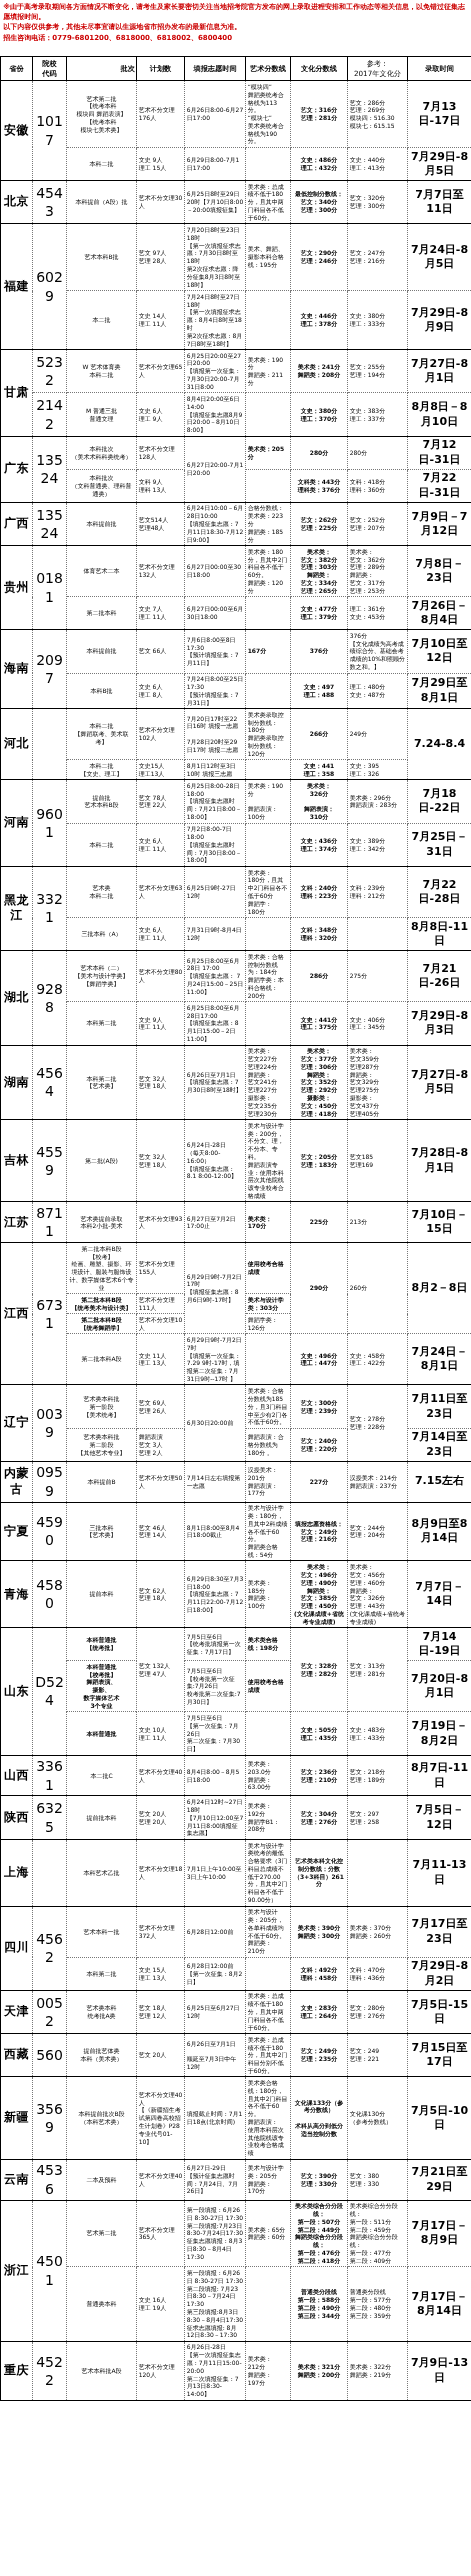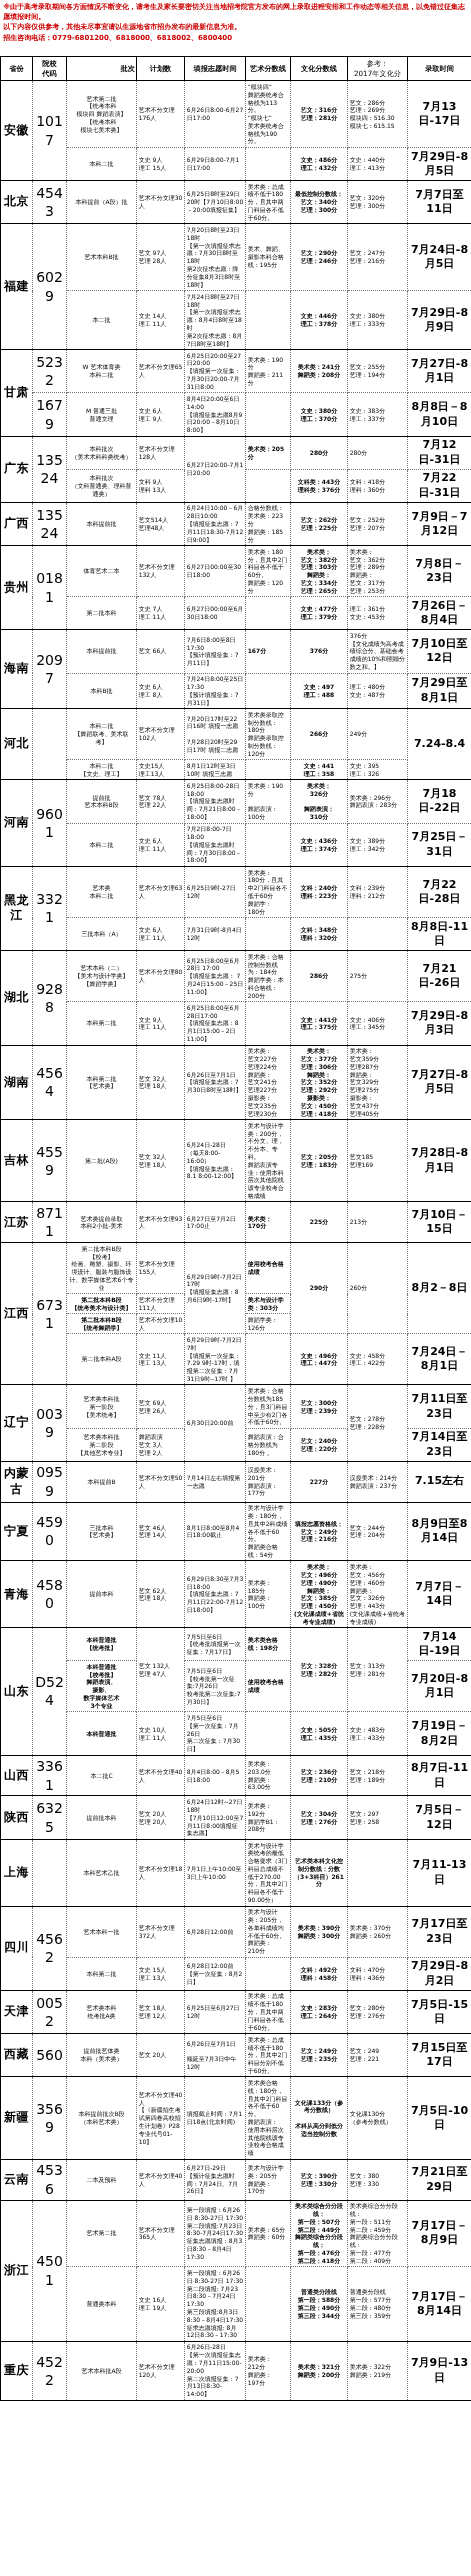--- a/index.html
+++ b/index.html
@@ -146,21 +146,21 @@
 【填报第一次征集：7月30日20:00-7月31日8:00</td>
         <td class="col-art">美术类：190分
 舞蹈类：211分</td>
         <td class="col-culture">美术类：241分
 舞蹈类：208分</td>
         <td class="col-ref">艺文：255分
 艺理：194分</td>
         <td class="col-adm">7月27日-8月1日</td>
       </tr>
       <tr>
-        <td class="col-code">1679</td>
+        <td class="col-code">2142</td>
         <td class="col-batch">M 普通三批
 普通文理</td>
         <td class="col-plan">文史 6人
 理工 9人</td>
         <td class="col-time">8月4日20:00至6日14:00
 【填报征集志愿8月9日20:00－8月10日8:00】</td>
         <td class="col-art"></td>
         <td class="col-culture">文史：380分
 理工：370分</td>
         <td class="col-ref">文史：383分

